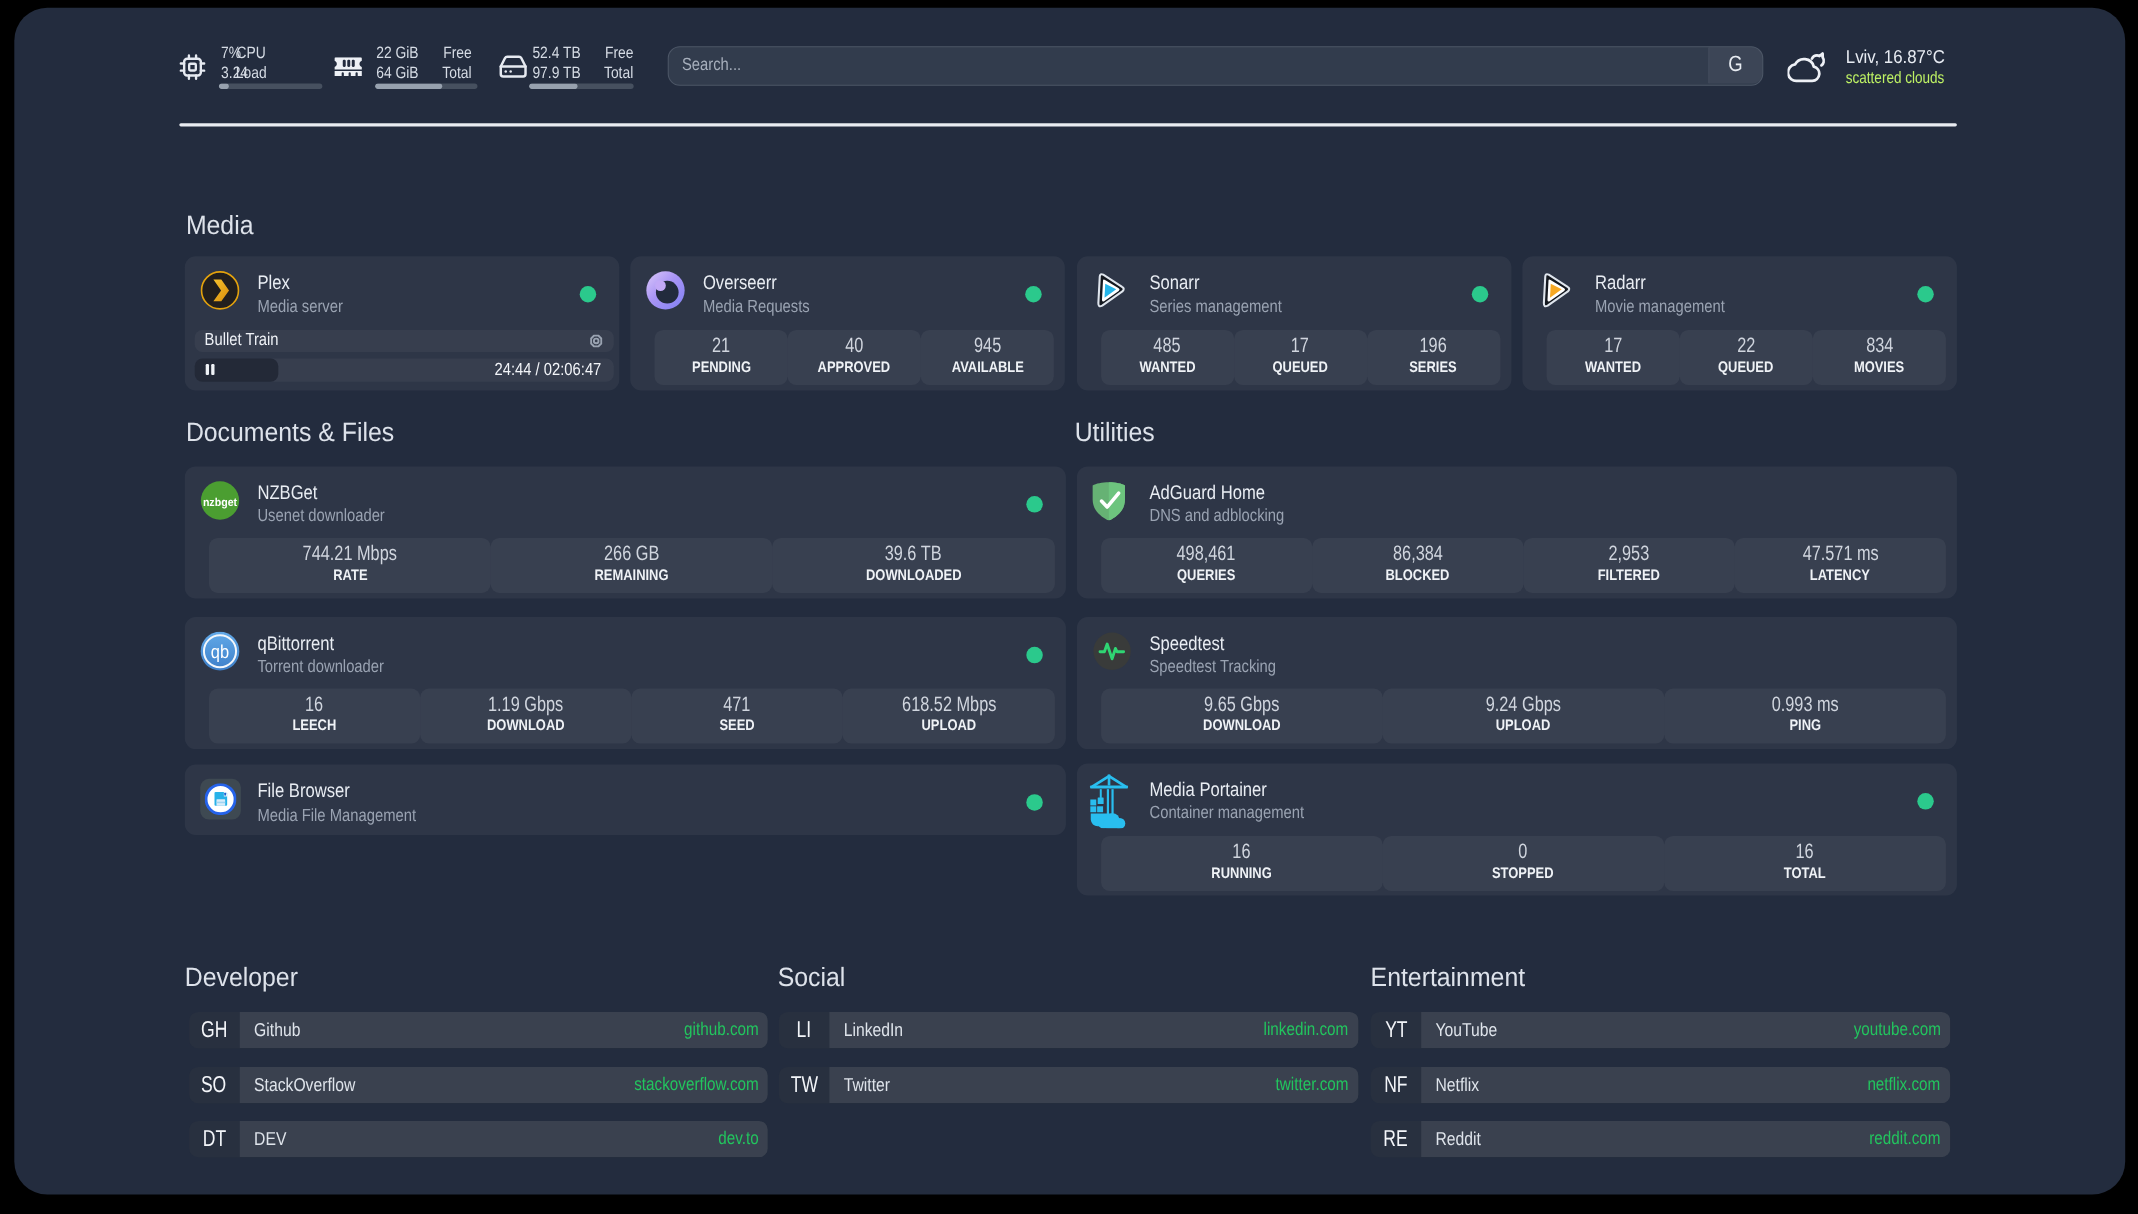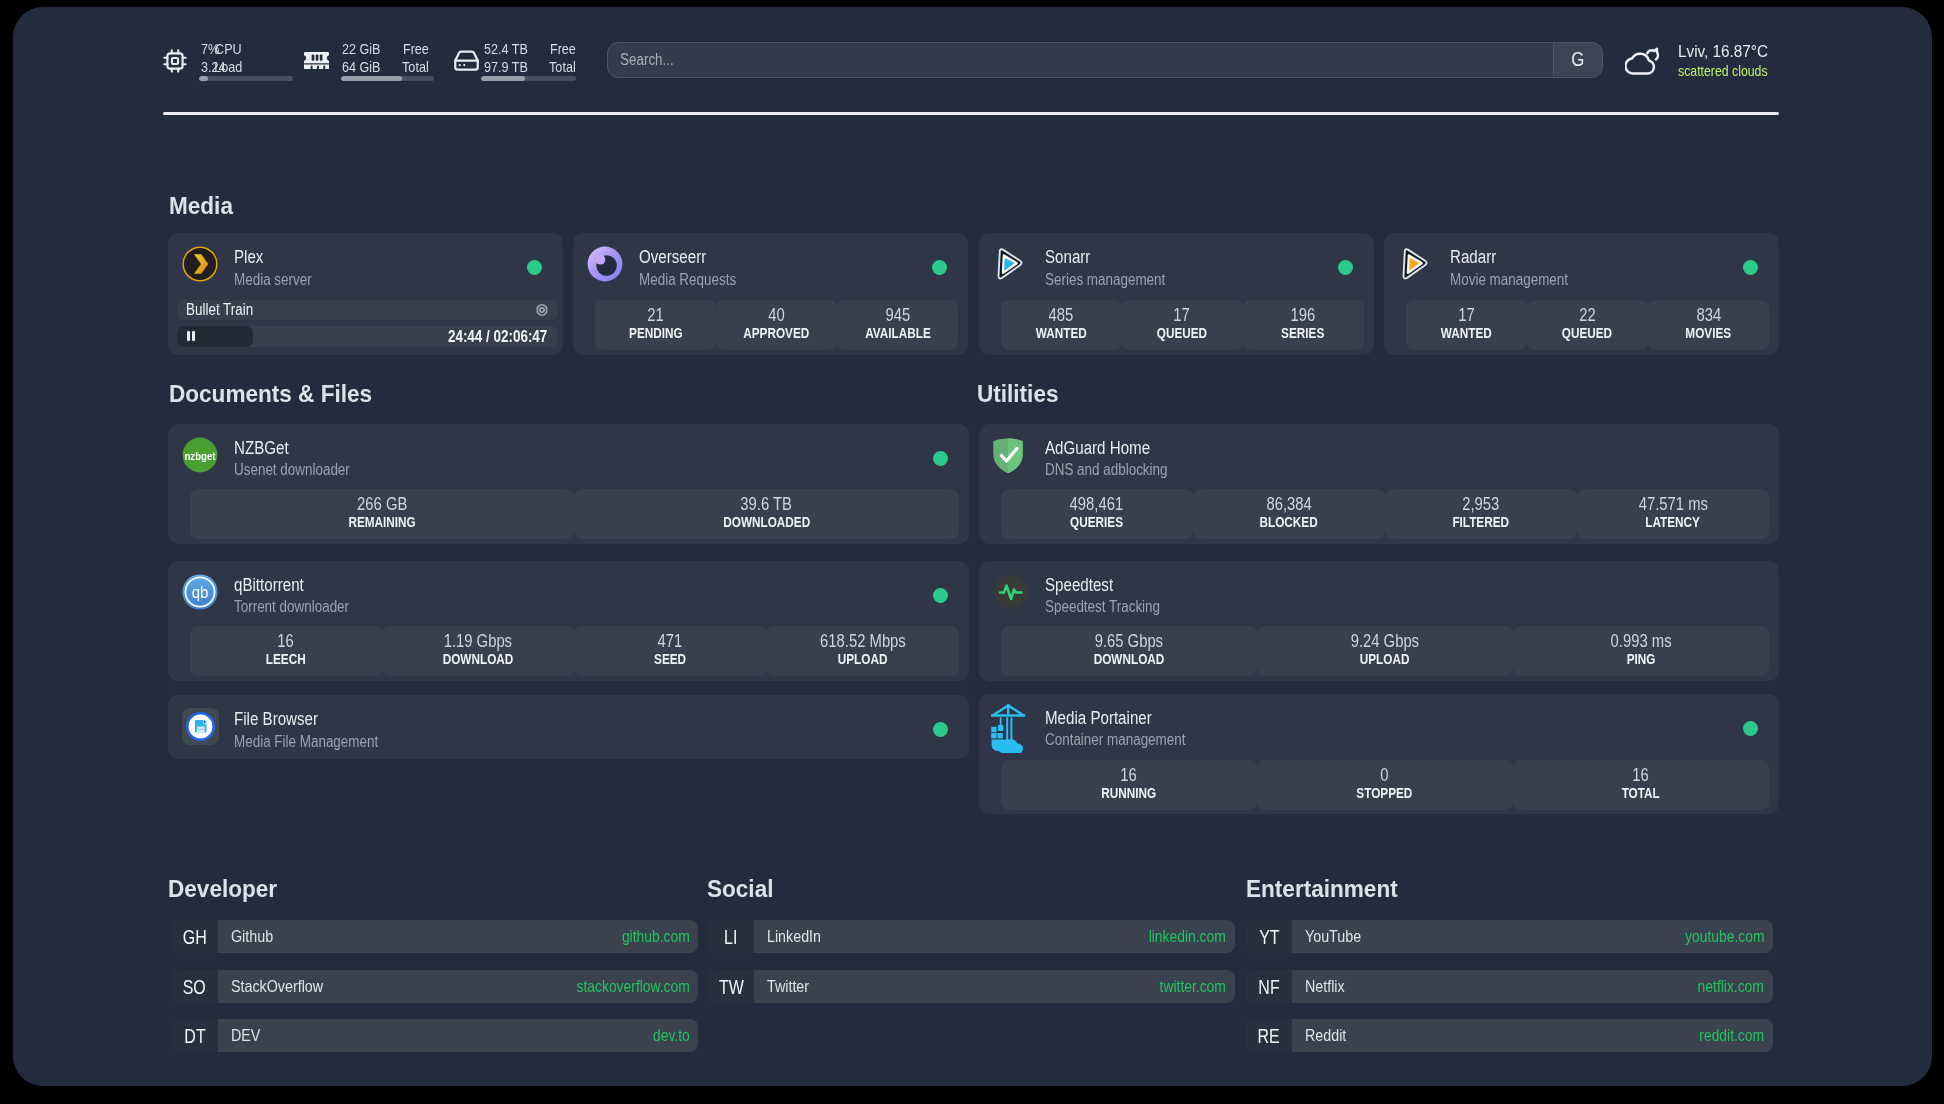--- a/index.html
+++ b/index.html
@@ -12,21 +12,21 @@
 .card{position:absolute;background:rgba(255,255,255,.05);border-radius:10px}
 .ico{position:absolute;left:14px;top:13px;width:36px;height:36px}
 .ttl{position:absolute;left:66px;top:13px;height:22px;line-height:22px;font-size:18px;font-weight:500;color:#e9edf3}
 .dsc{position:absolute;left:66px;top:36.5px;height:20px;line-height:20px;font-size:16px;color:#9aa3b2}
 .dot{position:absolute;right:21px;top:27px;width:15px;height:15px;border-radius:50%;background:#2bc98c}
 .stats{position:absolute;left:22px;right:10px;display:flex;}
 .sb{flex:1;height:50px;background:rgba(255,255,255,.05);border-radius:8px;text-align:center;padding-top:4px}
 .sv{font-size:19px;line-height:21px;color:#d0d5de}
 .sv .tc{transform:scaleX(.78)}
 .sl{font-size:14px;line-height:16px;font-weight:700;color:#eff2f6}
-.h{position:absolute;font-size:24px;line-height:28px;font-weight:700;color:#dde2ea}
+.h{position:absolute;font-size:24px;line-height:28px;font-weight:400;color:#dde2ea}
 .h .t{transform:scaleX(.94)}
 .tbv{position:absolute;font-size:15px;line-height:18px;color:#d6dce5}
 .bar{position:absolute;height:5px;border-radius:3px;background:#46505f;overflow:hidden}
 .fill{position:absolute;left:0;top:0;bottom:0;border-radius:3px;background:#97a1ae}
 .bm{position:absolute;width:526.5px;height:33px;border-radius:8px;overflow:hidden;background:#28303f}
 .bma{position:absolute;left:0;top:0;bottom:0;width:46px;color:#f3f5f9;font-size:21px;font-weight:500;text-align:center;line-height:33px}
 .bma .tc{transform:scaleX(.76)}
 .bmn{position:absolute;left:46px;right:0;top:0;bottom:0;background:rgba(255,255,255,.085);line-height:33px}
 .bnm{position:absolute;left:13px;top:0;height:33px;line-height:33px;font-size:17px;font-weight:500;color:#dfe4eb}
 .bur{position:absolute;right:8.5px;top:0;height:33px;line-height:33px;font-size:16.5px;color:#22c55e}
@@ -113,21 +113,21 @@
     <div class="ab" style="left:9px;top:0;height:20px;line-height:20px;font-size:16px;color:#eff2f7"><span class="t">Bullet Train</span></div>
     <svg class="ab" style="right:10px;top:4.5px" width="12" height="12" viewBox="0 0 12 12" fill="none" stroke="#9aa3b1" stroke-width="1.7">
             <path d="M4.1 1h3.8l2.7 2.7v4.6L7.9 11H4.1L1.4 8.3V3.7z"></path>
             <circle cx="6" cy="6" r="2.1"></circle>
           </svg>
   </div>
   <div class="mrow" style="top:92.5px;height:21px">
     <div class="ab" style="left:0;top:0;width:76px;height:21px;border-radius:7px;background:rgba(10,16,28,.45)"></div>
     <div class="ab" style="left:9.5px;top:5.5px;width:3px;height:10px;background:#eef1f6;border-radius:1px"></div>
     <div class="ab" style="left:15px;top:5.5px;width:3px;height:10px;background:#eef1f6;border-radius:1px"></div>
-    <div class="ab" style="right:11px;top:0;height:21px;line-height:21px;font-size:16px;font-weight:700;color:#f2f4f8"><span class="tr">24:44 / 02:06:47</span></div>
+    <div class="ab" style="right:11px;top:0;height:21px;line-height:21px;font-size:16px;font-weight:400;color:#f2f4f8"><span class="tr">24:44 / 02:06:47</span></div>
   </div>
 </div>
 
 <div class="card" style="left:573.25px;top:233px;width:395px;height:122px">
   <svg class="ico" viewBox="0 0 36 36">
           <defs>
             <linearGradient id="ovg" x1="0" y1="0" x2="1" y2="1">
               <stop offset="0" stop-color="#dcc8fa"></stop>
               <stop offset=".45" stop-color="#a995f5"></stop>
               <stop offset="1" stop-color="#7f80f4"></stop>
@@ -212,20 +212,24 @@
 
 <div class="card" style="left:168px;top:423.5px;width:800.5px;height:120px">
   <svg class="ico" viewBox="0 0 36 36">
           <circle cx="18" cy="18" r="17.4" fill="#4b9e31"></circle>
           <text x="18" y="22.6" font-size="10.5" font-weight="bold" fill="#fff" text-anchor="middle" font-family="Liberation Sans,sans-serif" transform="scale(.92 1)" transform-origin="18 18">nzbget</text>
         </svg>
   <div class="ttl"><span class="t">NZBGet</span></div>
   <div class="dsc"><span class="t">Usenet downloader</span></div>
   <div class="dot"></div>
   <div class="stats" style="top:65px">
+    <div class="sb">
+            <div class="sv"><span class="tc">744.21 Mbps</span></div>
+            <div class="sl"><span class="tc">RATE</span></div>
+          </div>
     <div class="sb">
             <div class="sv"><span class="tc">266 GB</span></div>
             <div class="sl"><span class="tc">REMAINING</span></div>
           </div>
     <div class="sb">
             <div class="sv"><span class="tc">39.6 TB</span></div>
             <div class="sl"><span class="tc">DOWNLOADED</span></div>
           </div>
   </div>
 </div>

